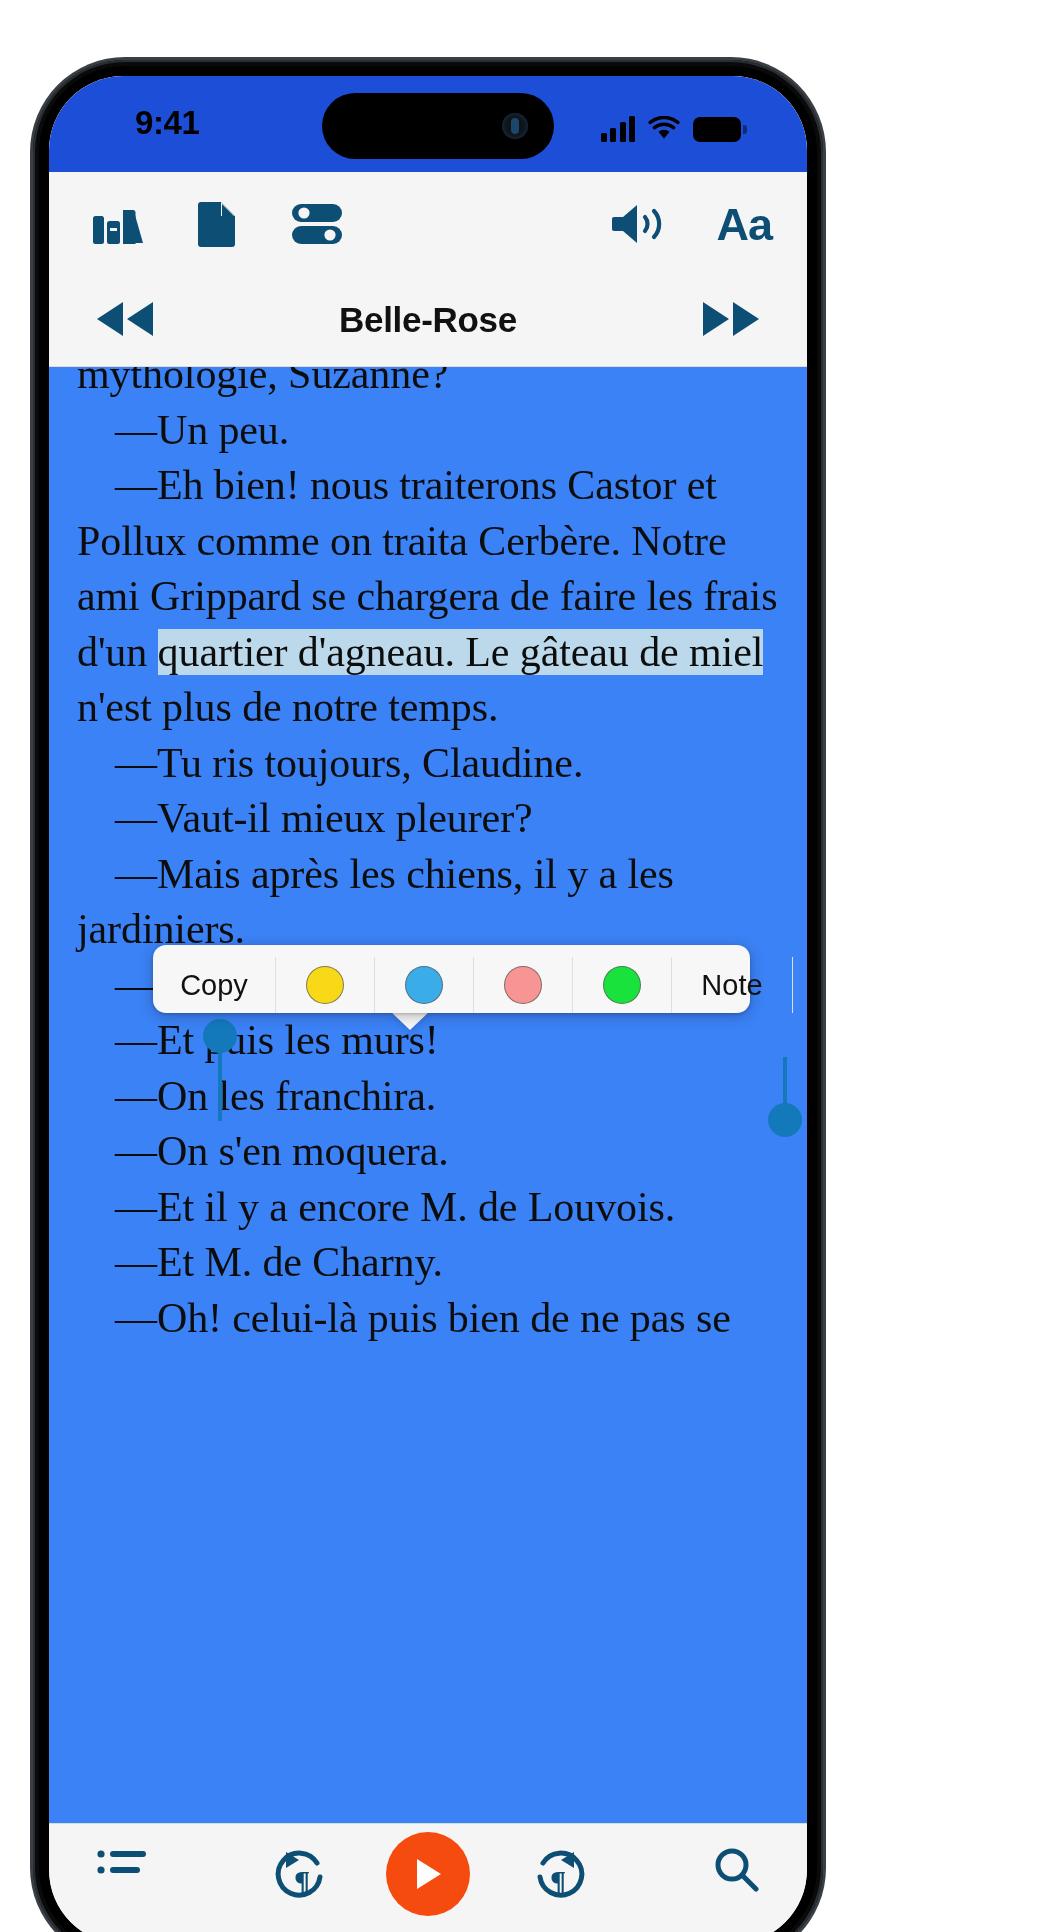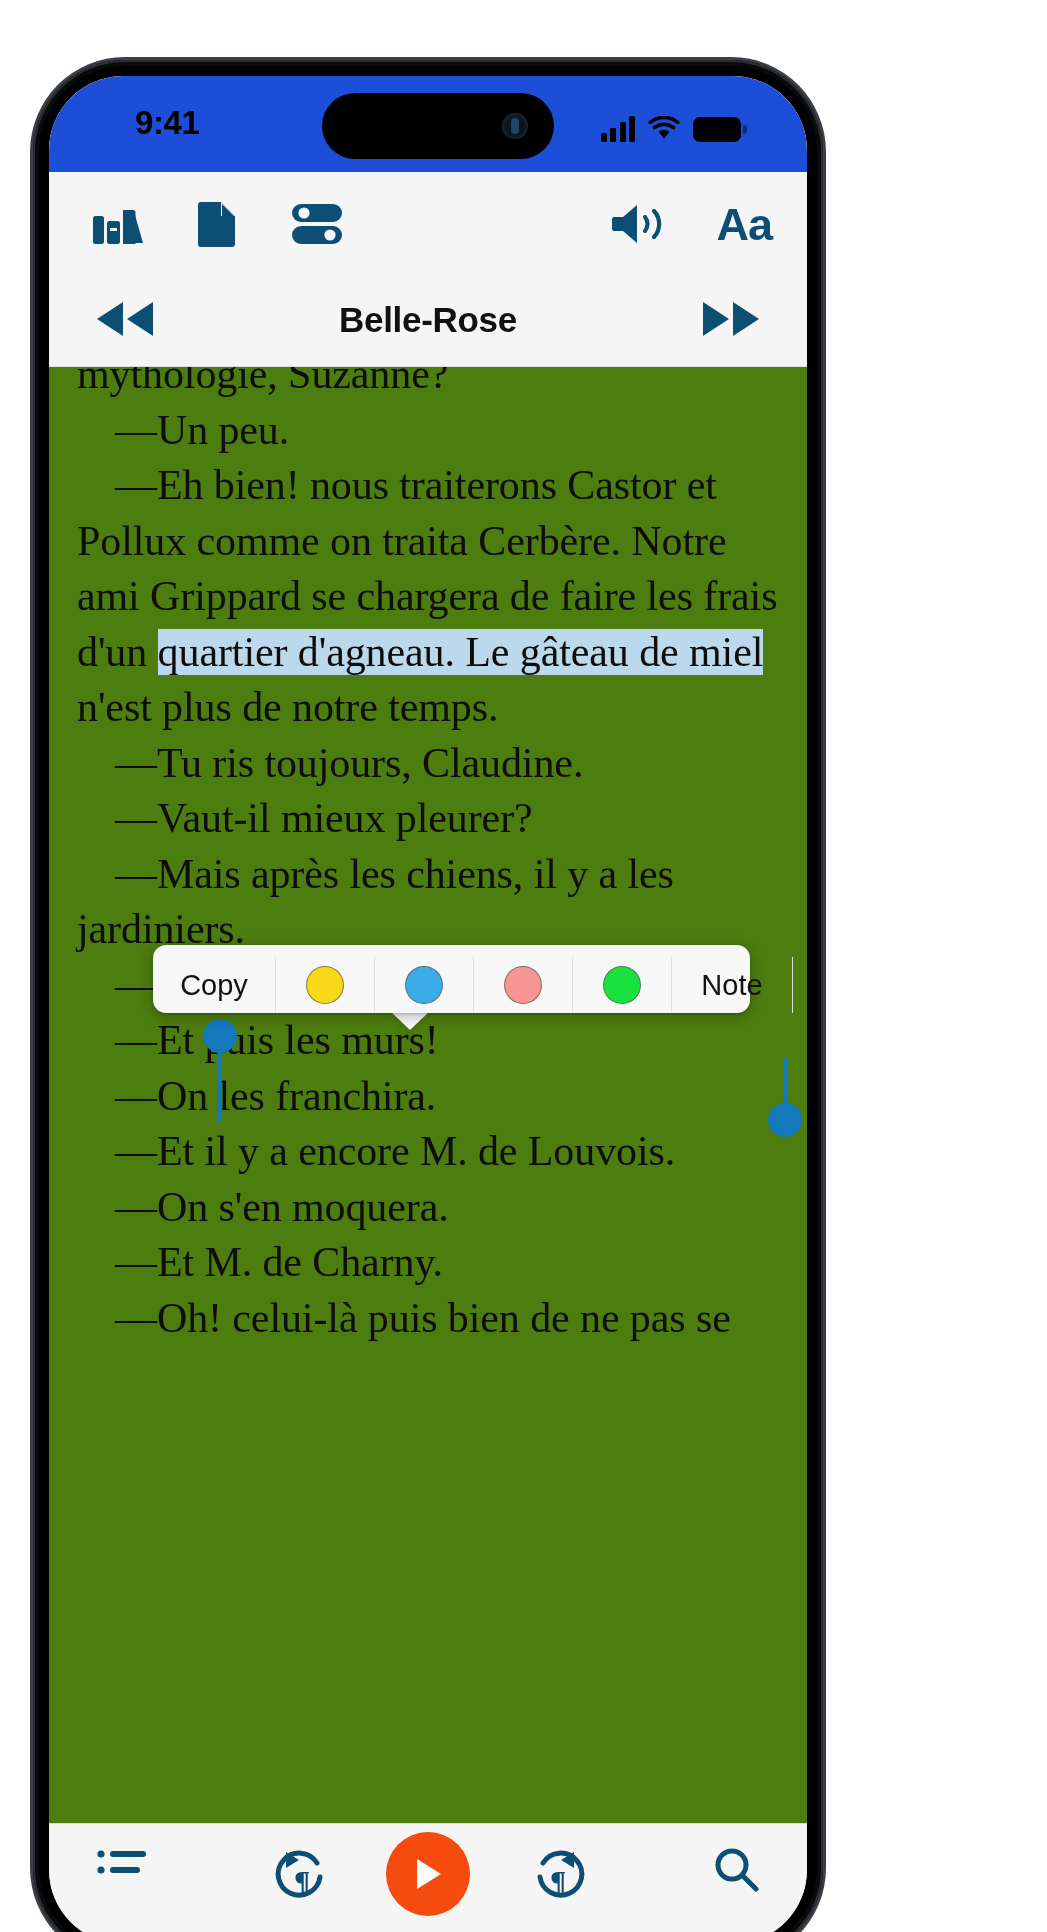--- a/index.html
+++ b/index.html
@@ -84,21 +84,21 @@
   .nav-title{
     position:absolute;left:0;right:0;top:24px;text-align:center;
     font-size:35px;font-weight:700;color:#111;letter-spacing:-0.3px;
   }
   .nav-prev{position:absolute;left:44px;top:22px;cursor:pointer;}
   .nav-next{position:absolute;right:44px;top:22px;cursor:pointer;}
 
   
   .reader{
     position:absolute;left:0;top:291px;width:758px;height:1458px;
-    background:#4d7c0f;overflow:hidden;padding-left:40px;
+    background:#3b82f6;overflow:hidden;padding-left:40px;
   }
   .page-text{
     position:absolute;left:28px;top:-20px;width:702px;
     font-family:"Liberation Serif",serif;
     font-size:42px;line-height:55.5px;color:#0d0d0d;
     letter-spacing:-0.1px;
   }
   .page-text p{margin:0;}
   .page-text p.ind{text-indent:38px;}
   .hl{
@@ -258,22 +258,22 @@
           <div class="page-text">
             <p><span>mythologie, Suzanne?</span></p>
             <p class="ind"><span>—Un peu.</span></p>
             <p class="ind">—Eh bien! nous traiterons Castor et Pollux comme on traita Cerbère. Notre ami Grippard se chargera de faire les frais d'un <span class="hl" style="background: rgb(188, 217, 236);">quartier d'agneau. Le gâteau de miel</span> n'est plus de notre temps.</p>
             <p class="ind"><span>—Tu ris toujours, Claudine.</span></p>
             <p class="ind"><span>—Vaut-il mieux pleurer?</span></p>
             <p class="ind"><span>—Mais après les chiens, il y a les jardiniers.</span></p>
             <p class="ind"><span>—On les endormira.</span></p>
             <p class="ind"><span>—Et puis les murs!</span></p>
             <p class="ind"><span>—On les franchira.</span></p>
+            <p class="ind"><span>—On s'en moquera.</span></p>
             <p class="ind"><span>—Et il y a encore M. de Louvois.</span></p>
-            <p class="ind"><span>—On s'en moquera.</span></p>
             <p class="ind"><span>—Et M. de Charny.</span></p>
             <p class="ind"><span>—Oh! celui-là puis bien de ne pas se</span></p>
           </div>
 
           <div class="sel-handle" id="sel-start">
             <div class="knob" style="background: rgb(19, 121, 187);"></div>
               <div class="bar" style="background: rgb(19, 121, 187);"></div>
           </div>
           <div class="sel-handle" id="sel-end">
             <div class="bar" style="background: rgb(19, 121, 187);"></div>

